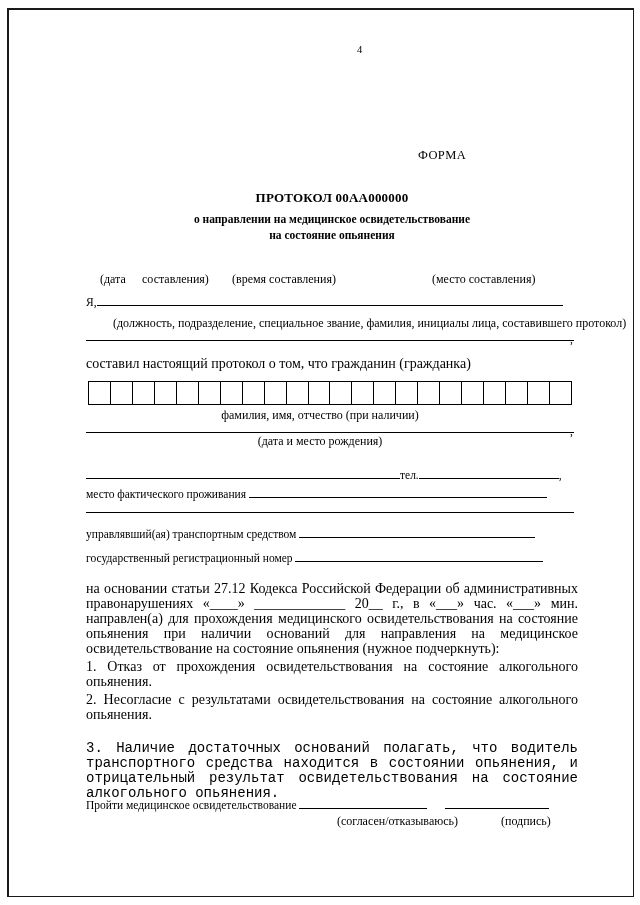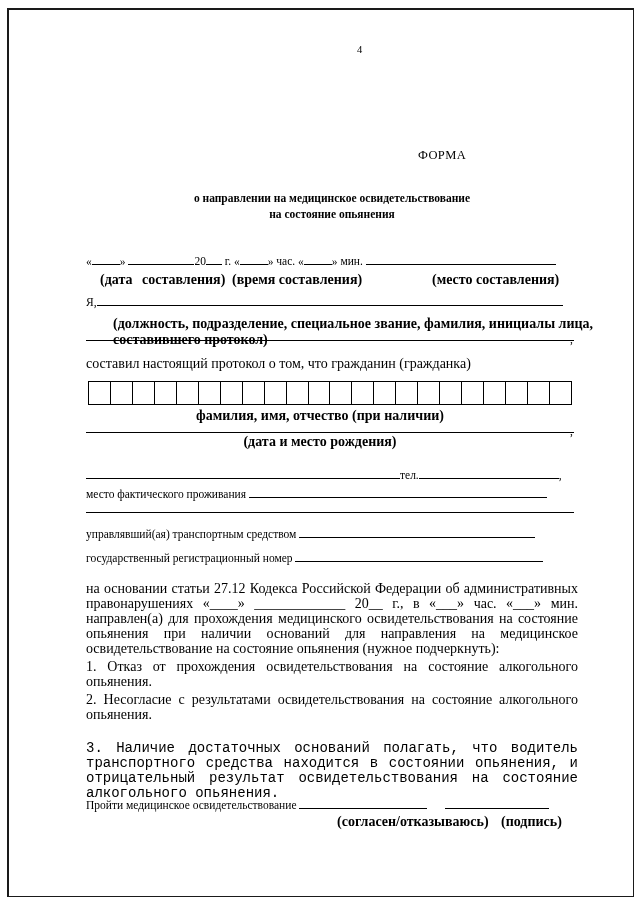--- a/index.html
+++ b/index.html
@@ -84,22 +84,22 @@
     vertical-align: baseline;
   }
 
   .row {
     position: absolute;
     font-size: 11.5px;
     white-space: nowrap;
   }
   .caption-row {
     position: absolute;
-    font-size: 14px;
-    font-weight: bold;
+    font-size: 12px;
+    font-weight: normal;
   }
 
   
   .datetime-line { left: 86px; top: 255px; }
   .datetime-line .rule-short { width: 28px; }
   .datetime-line .rule-mid { width: 66px; }
   .datetime-line .rule-tiny { width: 16px; }
   .datetime-line .rule-place { width: 190px; }
 
   
@@ -166,36 +166,27 @@
   <div class="scan-edge right"></div>
   <div class="scan-edge top"></div>
   <div class="scan-edge bottom"></div>
 
   <div class="page-number">4</div>
 
 
   <div class="forma">ФОРМА</div>
 
   <div class="title-block">
+    <div class="title-main">ПРОТОКОЛ  00АА000000</div>
     <div class="title-sub">
       <div>о направлении на медицинское освидетельствование</div>
       <div>на состояние опьянения</div>
     </div>
   </div>
 
-  <div class="row datetime-line">
-    <span>«</span><span class="rule rule-short"></span><span>»</span>
-    <span class="rule rule-mid"></span><span>20</span><span class="rule rule-tiny"></span>
-    <span>г.</span>
-    <span>«</span><span class="rule rule-short"></span><span>»</span>
-    <span>час.</span>
-    <span>«</span><span class="rule rule-short"></span><span>»</span>
-    <span>мин.</span>
-    <span class="rule rule-place"></span>
-  </div>
 
   <div class="caption-row" style="left:100px; top:272px;">(дата</div>
   <div class="caption-row" style="left:142px; top:272px;">составления)</div>
   <div class="caption-row" style="left:232px; top:272px;">(время составления)</div>
   <div class="caption-row" style="left:432px; top:272px;">(место составления)</div>
 
   <div class="row ya-line">
     <span>Я,</span><span class="rule rule-ya"></span>
   </div>
   <div class="caption-row" style="left:113px; top:316px;">(должность, подразделение, специальное звание, фамилия, инициалы лица, составившего протокол)</div>

